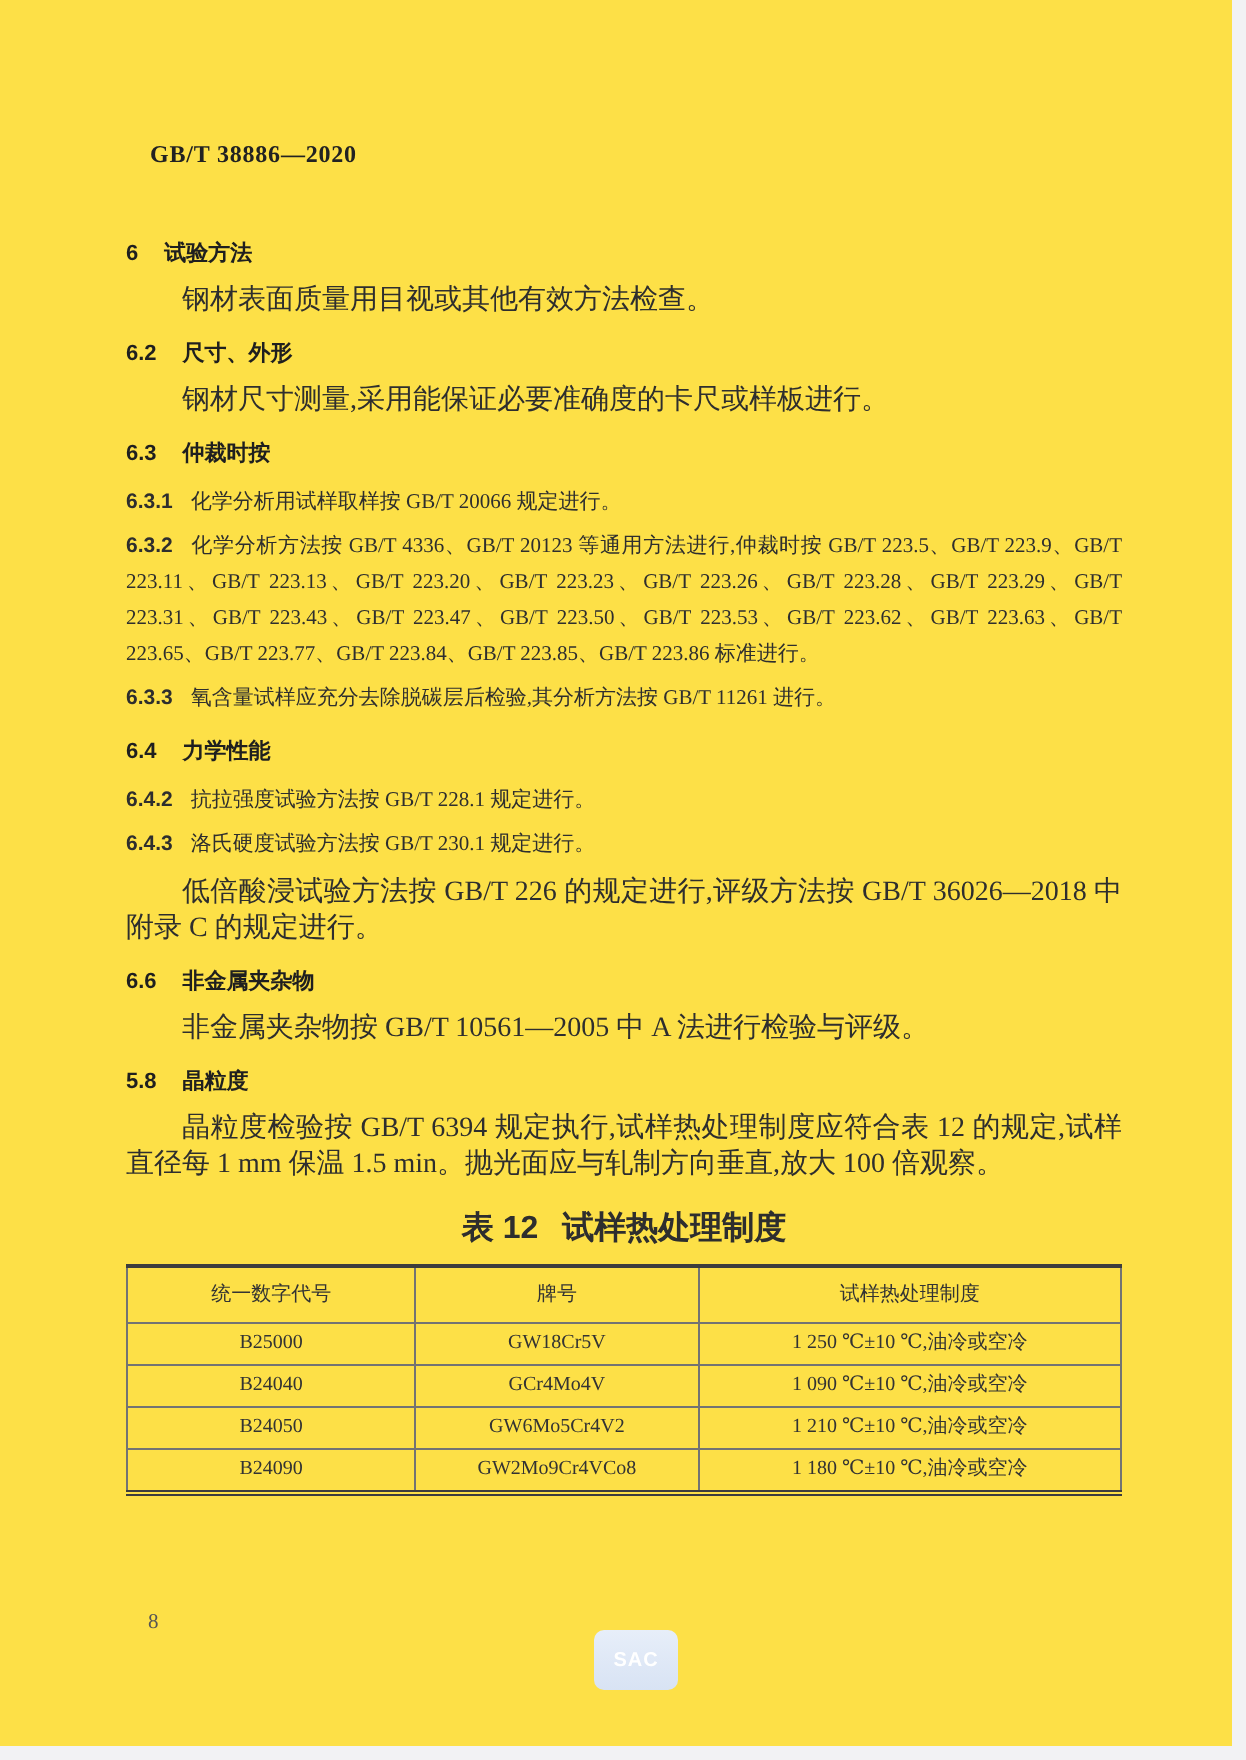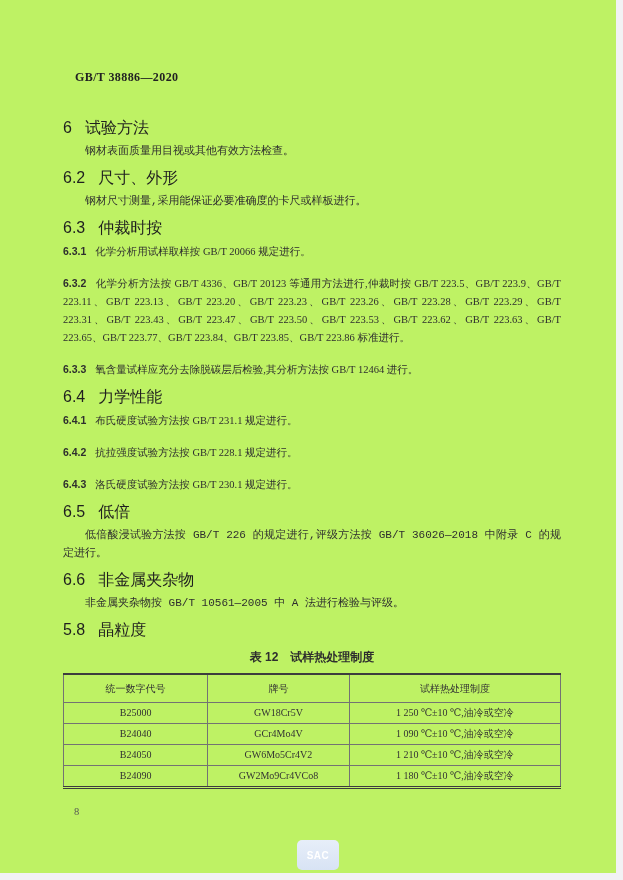--- a/index.html
+++ b/index.html
@@ -4,73 +4,73 @@
 <style>
   html,body { margin:0; padding:0; }
   body {
     width:623px; height:880px; position:relative; overflow:hidden;
     background:#f2f2f4;
     font-family:"Liberation Serif","DejaVu Serif",serif;
     color:#2e2e2e;
   }
   .page {
     position:absolute; left:0; top:0; width:616px; height:873px;
-    background:#bef264;
+    background:#fde047;
   }
   .doc-code {
     position:absolute; left:75px; top:70px;
     font-family:"Liberation Serif","DejaVu Serif",serif;
     font-weight:bold; font-size:12px; letter-spacing:0.4px; color:#222;
   }
   .content {
     position:absolute; left:63px; top:116px; width:498px;
   }
   .clause-heading {
     font-family:"Liberation Sans","DejaVu Sans",sans-serif;
-    font-weight:normal; font-size:16px; color:#1f1f1f;
+    font-weight:bold; font-size:11px; color:#1f1f1f;
     margin:10px 0 7px 0; line-height:15px;
   }
   .clause-heading.first { margin-top:4px; }
   .clause-heading .num { margin-right:13px; }
   .para {
-    font-size:11px; line-height:18px; text-indent:2em;
-    text-align:justify; margin:6px 0 0 0;font-family:Liberation Mono, monospace;
+    font-size:14px; line-height:18px; text-indent:2em;
+    text-align:justify; margin:6px 0 0 0;
   }
   .sub {
     font-size:10.5px; line-height:18px; text-align:justify; margin:0;
   }
-  .sub + .sub { margin-top:13px; }
+  .sub + .sub { margin-top:3px; }
   .sub .num {
     font-family:"Liberation Sans","DejaVu Sans",sans-serif;
     font-weight:bold; font-size:10.5px; margin-right:9px;
   }
   .table-caption {
     font-family:"Liberation Sans","DejaVu Sans",sans-serif;
-    font-weight:bold; font-size:12px; text-align:center;
+    font-weight:bold; font-size:16px; text-align:center;
     margin:12px 0 7px 0;
   }
   .table-caption .cap-no { margin-right:12px; }
   table.std {
     width:100%; border-collapse:collapse; table-layout:fixed;
     font-size:10px; color:#333;
     border-left:1px solid #4d4d4d; border-right:1px solid #4d4d4d;
     border-top:2px solid #3d3d3d; border-bottom:3px double #3d3d3d;
   }
   table.std th, table.std td {
     border:1px solid #737373; text-align:center; vertical-align:middle;
     font-weight:normal; padding:0; line-height:12px;
   }
   table.std thead th { height:27px; }
   table.std tbody td { height:20px; }
   .page-number {
     position:absolute; left:74px; top:806px;
     font-size:10.5px; color:#555;
   }
   .watermark {
-    position:absolute; left:297px; top:840px; width:42px; height:30px;
+    position:absolute; left:297px; top:815px; width:42px; height:30px;
     border-radius:5px;
     background:linear-gradient(180deg,#e7eef9 0%,#d8e3f4 100%);
     display:flex; align-items:center; justify-content:center;
   }
   .watermark .wm-text {
     font-family:"Liberation Sans","DejaVu Sans",sans-serif;
     font-weight:bold; font-size:10px; letter-spacing:0.5px; color:#ffffff;
   }
   .scan-edge-right {
     position:absolute; right:0; top:0; width:7px; height:880px; background:#f2f2f4;
@@ -102,49 +102,44 @@
     <div class="clause-heading">
       <span class="num">6.3</span><span>仲裁时按</span>
     </div>
     <p class="sub">
       <span class="num">6.3.1</span><span>化学分析用试样取样按 GB/T 20066 规定进行。</span>
     </p>
     <p class="sub">
       <span class="num">6.3.2</span><span>化学分析方法按 GB/T 4336、GB/T 20123 等通用方法进行,仲裁时按 GB/T 223.5、GB/T 223.9、GB/T 223.11、GB/T 223.13、GB/T 223.20、GB/T 223.23、GB/T 223.26、GB/T 223.28、GB/T 223.29、GB/T 223.31、GB/T 223.43、GB/T 223.47、GB/T 223.50、GB/T 223.53、GB/T 223.62、GB/T 223.63、GB/T 223.65、GB/T 223.77、GB/T 223.84、GB/T 223.85、GB/T 223.86 标准进行。</span>
     </p>
     <p class="sub">
-      <span class="num">6.3.3</span><span>氧含量试样应充分去除脱碳层后检验,其分析方法按 GB/T 12464 进行。</span>
+      <span class="num">6.3.3</span><span>氧含量试样应充分去除脱碳层后检验,其分析方法按 GB/T 11261 进行。</span>
     </p>
 
     <div class="clause-heading">
       <span class="num">6.4</span><span>力学性能</span>
     </div>
-    <p class="sub">
-      <span class="num">6.4.1</span><span>布氏硬度试验方法按 GB/T 231.1 规定进行。</span>
-    </p>
     <p class="sub">
       <span class="num">6.4.2</span><span>抗拉强度试验方法按 GB/T 228.1 规定进行。</span>
     </p>
     <p class="sub">
       <span class="num">6.4.3</span><span>洛氏硬度试验方法按 GB/T 230.1 规定进行。</span>
     </p>
 
-    <div class="clause-heading">
-      <span class="num">6.5</span><span>低倍</span>
-    </div>
     <p class="para">低倍酸浸试验方法按 GB/T 226 的规定进行,评级方法按 GB/T 36026—2018 中附录 C 的规定进行。</p>
 
     <div class="clause-heading">
       <span class="num">6.6</span><span>非金属夹杂物</span>
     </div>
     <p class="para">非金属夹杂物按 GB/T 10561—2005 中 A 法进行检验与评级。</p>
 
     <div class="clause-heading">
       <span class="num">5.8</span><span>晶粒度</span>
     </div>
+    <p class="para">晶粒度检验按 GB/T 6394 规定执行,试样热处理制度应符合表 12 的规定,试样直径每 1 mm 保温 1.5 min。抛光面应与轧制方向垂直,放大 100 倍观察。</p>
 
     <div class="table-caption">
       <span class="cap-no">表 12</span><span>试样热处理制度</span>
     </div>
 
     <table class="std">
       <colgroup>
         <col style="width:29%">
         <col style="width:28.5%">
         <col style="width:42.5%">

